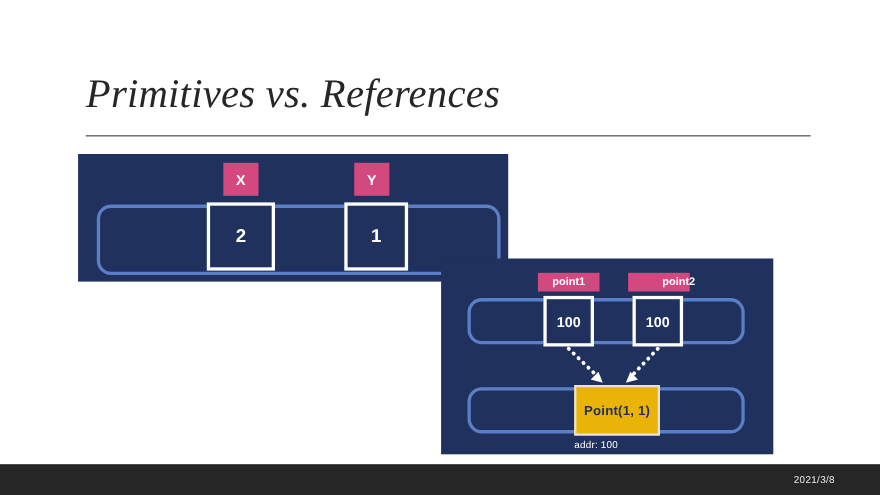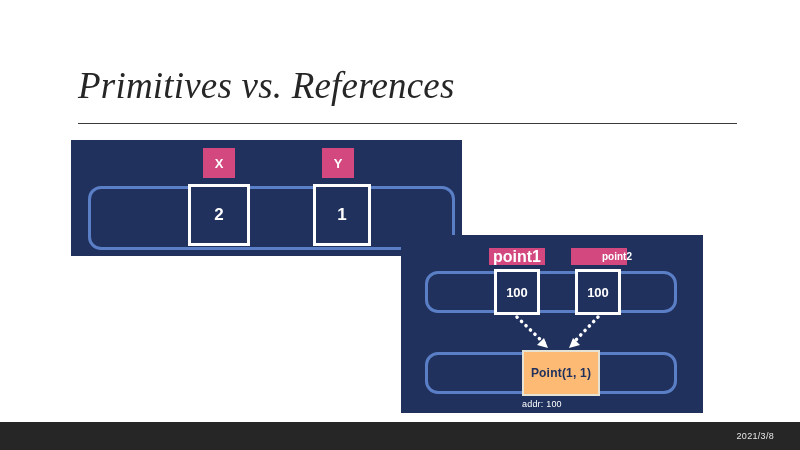--- a/index.html
+++ b/index.html
@@ -96,21 +96,21 @@
     display: flex;
     align-items: center;
     justify-content: center;
     z-index: 4;
   }
 
   
   .heap-obj {
     position: absolute;
     box-sizing: border-box;
-    background: #fdba74;
+    background: #eab308;
     border: 2px solid #e6e2d4;
     color: #20315e;
     font-weight: bold;
     display: flex;
     align-items: center;
     justify-content: center;
     z-index: 4;
     font-size: 12px;
     letter-spacing: 0.2px;
   }
@@ -141,21 +141,21 @@
     width: 800px;
     height: 28px;
     background: #262626;
     z-index: 10;
   }
   .footer-date {
     position: absolute;
     right: 0;
     top: 0;
     height: 28px;
-    padding-right: 26px;
+    padding-right: 41px;
     display: flex;
     align-items: center;
     color: #e8e8e8;
     font-size: 9px;
     letter-spacing: 0.3px;
   }
 </style>
 </head>
 <body>
 
@@ -184,21 +184,21 @@
       <span>1</span>
     </div>
   </div>
 
   <div class="panel" id="panel-references">
 
     <div class="mem-row" style="left:24px; top:36px; width:252px; height:42px;"></div>
 
     <div class="mem-row" style="left:24px; top:117px; width:252px; height:42px;"></div>
 
-    <div class="var-badge" style="left:88px; top:13px; width:56px; height:17px; font-size:16px;">
+    <div class="var-badge" style="left:88px; top:13px; width:56px; height:17px; font-size:10px;">
       <span>point1</span>
     </div>
 
     <div class="var-badge" style="left:170px; top:13px; width:56px; height:17px; font-size:10px;padding-left:36px;">
       <span>point2</span>
     </div>
 
     <div class="cell" style="left:93px; top:34px; width:46px; height:46px; font-size:13px;">
       <span>100</span>
     </div>

